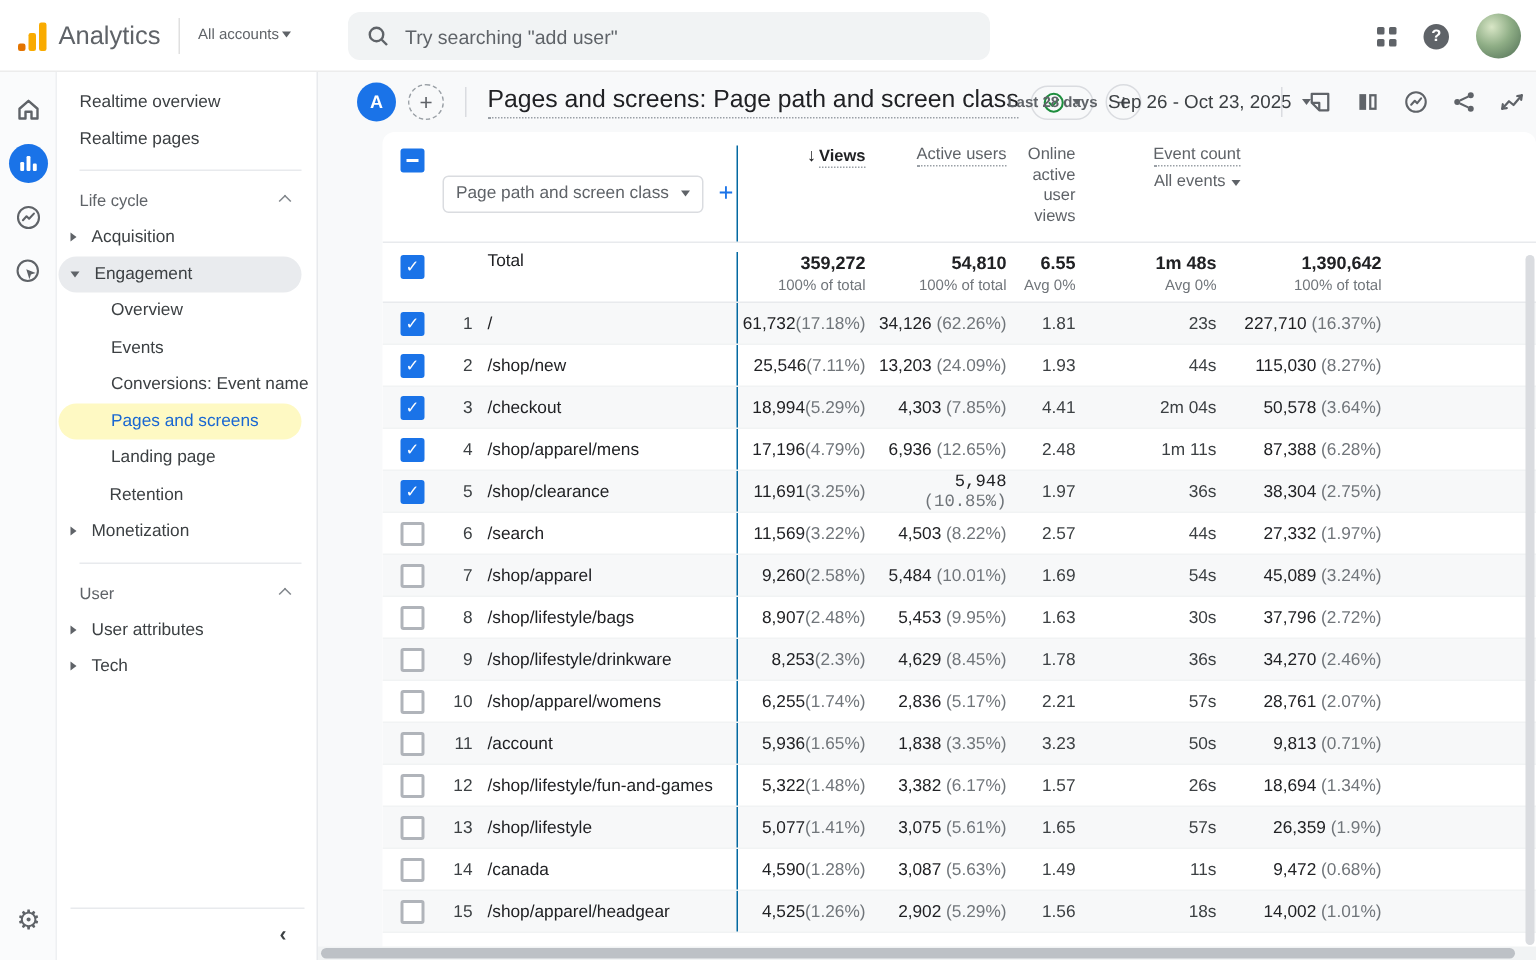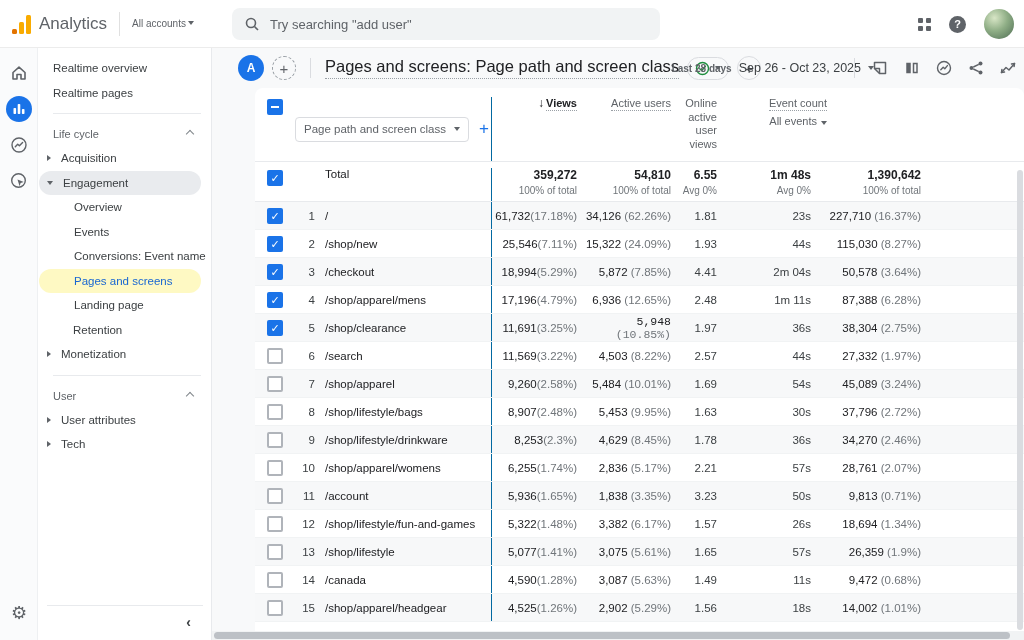--- a/index.html
+++ b/index.html
@@ -373,36 +373,36 @@
           <div class="trow">
             <div class="cell cell-check">
               <span class="cb cb-checked"></span>
             </div>
             <div class="cell cell-num">2</div>
             <div class="cell cell-path">/shop/new</div>
             <div class="cell cell-views num-col vline" style="padding-right: 2px;">
               <span class="val">25,546</span>
               <span class="pct"> (7.11%)</span>
             </div>
-            <div class="cell cell-users num-col" style="padding-right: 2px;"><span class="val">15,322</span><span class="pct"> (24.09%)</span></div>
+            <div class="cell cell-users num-col" style="padding-right: 2px;"><span class="val">13,203</span><span class="pct"> (24.09%)</span></div>
             <div class="cell cell-online num-col" style="padding-right: 2px;"><span class="plain">1.93</span></div>
             <div class="cell cell-time num-col" style="padding-right: 2px;"><span class="plain">44s</span></div>
             <div class="cell cell-events num-col" style="padding-right: 2px;"><span class="val">115,030</span><span class="pct"> (8.27%)</span></div>
           </div>
           <div class="trow shade">
             <div class="cell cell-check">
               <span class="cb cb-checked"></span>
             </div>
             <div class="cell cell-num">3</div>
             <div class="cell cell-path">/checkout</div>
             <div class="cell cell-views num-col vline" style="padding-right: 2px;">
               <span class="val">18,994</span>
               <span class="pct"> (5.29%)</span>
             </div>
-            <div class="cell cell-users num-col" style="padding-right: 2px;"><span class="val">5,872</span><span class="pct"> (7.85%)</span></div>
+            <div class="cell cell-users num-col" style="padding-right: 2px;"><span class="val">4,303</span><span class="pct"> (7.85%)</span></div>
             <div class="cell cell-online num-col" style="padding-right: 2px;"><span class="plain">4.41</span></div>
             <div class="cell cell-time num-col" style="padding-right: 2px;"><span class="plain">2m 04s</span></div>
             <div class="cell cell-events num-col" style="padding-right: 2px;"><span class="val">50,578</span><span class="pct"> (3.64%)</span></div>
           </div>
           <div class="trow">
             <div class="cell cell-check">
               <span class="cb cb-checked"></span>
             </div>
             <div class="cell cell-num">4</div>
             <div class="cell cell-path">/shop/apparel/mens</div>

